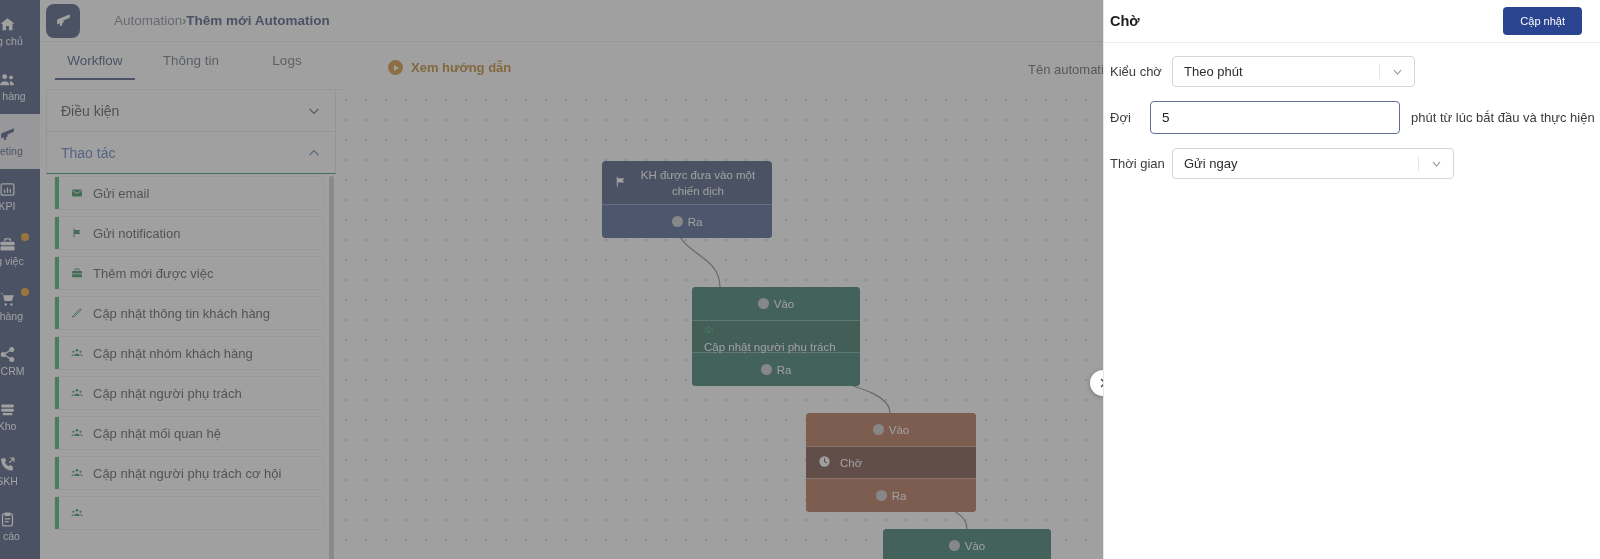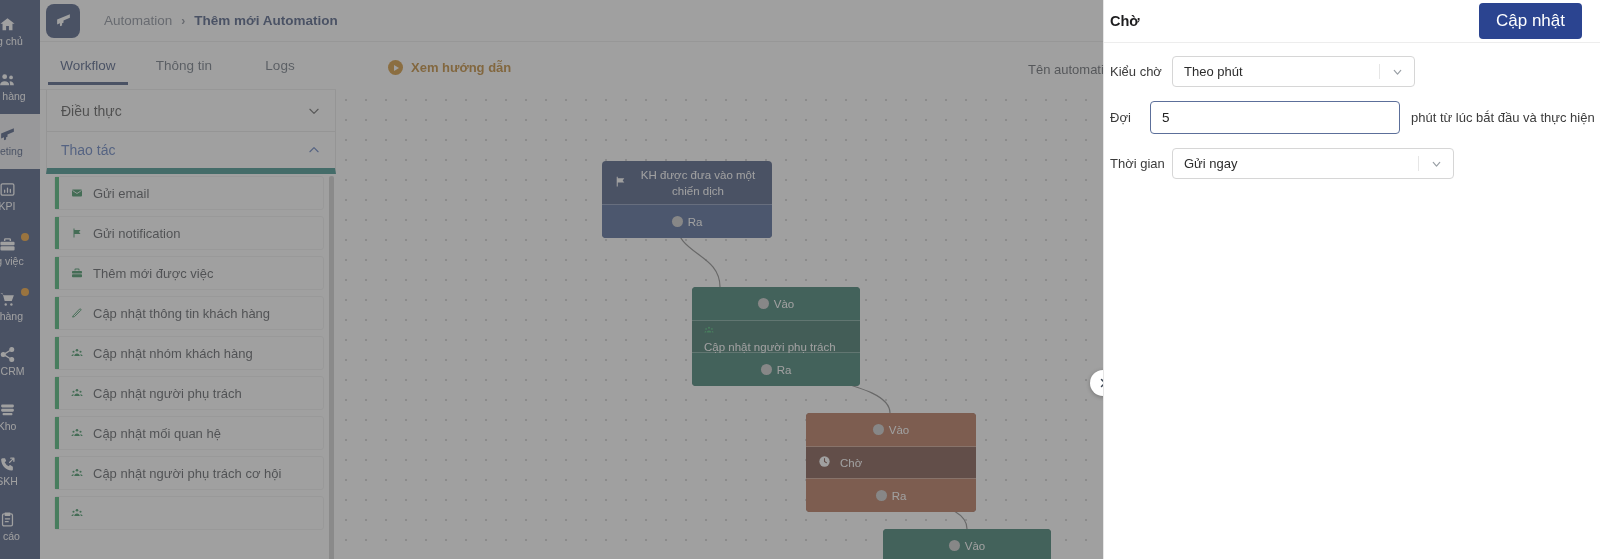--- a/index.html
+++ b/index.html
@@ -40,29 +40,29 @@
   .hdr {
     position: absolute; left: 0; top: 0; right: 0; height: 42px;
     background: #fff; display: flex; align-items: center; padding-left: 6px;
     border-bottom: 1px solid #e8e8e8;
   }
   .logo-box {
     width: 34px; height: 34px; border-radius: 8px; background: #1e3263;
     display: flex; align-items: center; justify-content: center; color: #fff;
     flex: 0 0 auto;
   }
-  .crumbs { display: flex; align-items: center; gap: 9px; margin-left: 24px; }
+  .crumbs { display: flex; align-items: center; margin-left: 34px; }
   .crumb-1 { font-size: 13.5px; color: #6b7280; }
   .crumb-sep { font-size: 12px; color: #6b7280; font-weight: 700; }
   .crumb-2 { font-size: 13.5px; color: #1e3263; font-weight: 700; }
 
   
   .tabrow {
-    position: absolute; left: 0; top: 42px; width: 296px; height: 48px;
-    display: flex; align-items: center; padding-top: 11px;
+    position: absolute; left: 7px; top: 42px; width: 296px; height: 48px;
+    display: flex; align-items: flex-start; padding-top: 11px;
     border-bottom: 1px solid #e8e8e8; background: #fff;
   }
   .tab {
     font-size: 13.5px; color: #4b5563; padding: 0 0 12px 0;
     width: 96px; text-align: center; position: relative;
   }
   .tab.active { color: #1e3263; font-weight: 400; }
   .tab.active:after {
     content: ''; position: absolute; left: 8px; right: 8px; bottom: 0;
     height: 2.5px; background: #1e3263;
@@ -90,21 +90,21 @@
   
   .acc {
     position: absolute; left: 6px; top: 90px; width: 290px; bottom: 0;
     background: #fff; overflow: hidden;
   }
   .acc-hd {
     height: 42px; display: flex; align-items: center; justify-content: space-between;
     padding: 0 14px; border: 1px solid #e3e3e3; border-top: none;
     font-size: 14px; color: #2f2f2f;
   }
-  .acc-hd.open { color: #3a5fb0; border-bottom: 6px solid #0f766e; }
+  .acc-hd.open { color: #3a5fb0; border-bottom: 1px solid #0f766e; }
   .chev { width: 14px; height: 14px; }
   .chev svg { display: block; }
 
   .acc-list { position: absolute; left: 0; top: 84px; right: 0; bottom: 0; overflow: hidden; padding: 2px 0 0 0; }
   .act {
     position: relative; height: 34px; margin: 0 12px 6px 8px;
     border: 1px solid #ececec; border-radius: 3px; background: #fff;
     display: flex; align-items: center; gap: 8px; padding-left: 16px;
     font-size: 13px; color: #30343a;
   }
@@ -175,21 +175,21 @@
     position: absolute; left: 1103px; top: 0; width: 497px; height: 559px;
     background: #fff; z-index: 30; border-left: 1px solid #e6e6e6;
   }
   .panel-hd {
     height: 43px; display: flex; align-items: center; justify-content: space-between;
     padding: 0 18px 0 6px; border-bottom: 1px solid #ededed; position: relative;
   }
   .panel-ttl { font-size: 14.5px; font-weight: 700; color: #1d1d1f; }
   .btn-primary {
     background: #2b4490; color: #fff; border: none; border-radius: 4px;
-    font-size: 17px; font-family: inherit; padding: 8px 17px; cursor: pointer;
+    font-size: 11px; font-family: inherit; padding: 8px 17px; cursor: pointer;
     font-weight: 400;
   }
 
   .form { padding: 13px 0 0 6px; }
   .frow { display: flex; align-items: center; margin-bottom: 14px; }
   .flbl { font-size: 13px; color: #3b3b3b; white-space: nowrap; }
   .flbl.w-kieu { width: 62px; }
   .flbl.w-doi { width: 40px; }
   .flbl.w-tg { width: 62px; }
 
@@ -339,21 +339,21 @@
     <div class="guide">
       <span class="play-ico"></span>
       <span>Xem hướng dẫn</span>
     </div>
 
     <div class="auto-name">Tên automatic</div>
 
     <div class="acc">
       <div id="acc-heads">
           <div class="acc-hd">
-            <span>Điều thực</span>
+            <span>Điều kiện</span>
             <span class="chev">
               <svg width="14" height="14" viewBox="0 0 24 24" fill="none" stroke="#444" stroke-width="2" stroke-linecap="round" stroke-linejoin="round">
                 <polyline points="5 9 12 16 19 9"></polyline>
               </svg>
             </span>
           </div>
           <div class="acc-hd open">
             <span>Thao tác</span>
             <span class="chev">
               <svg width="14" height="14" viewBox="0 0 24 24" fill="none" stroke="#3a5fb0" stroke-width="2" stroke-linecap="round" stroke-linejoin="round">

